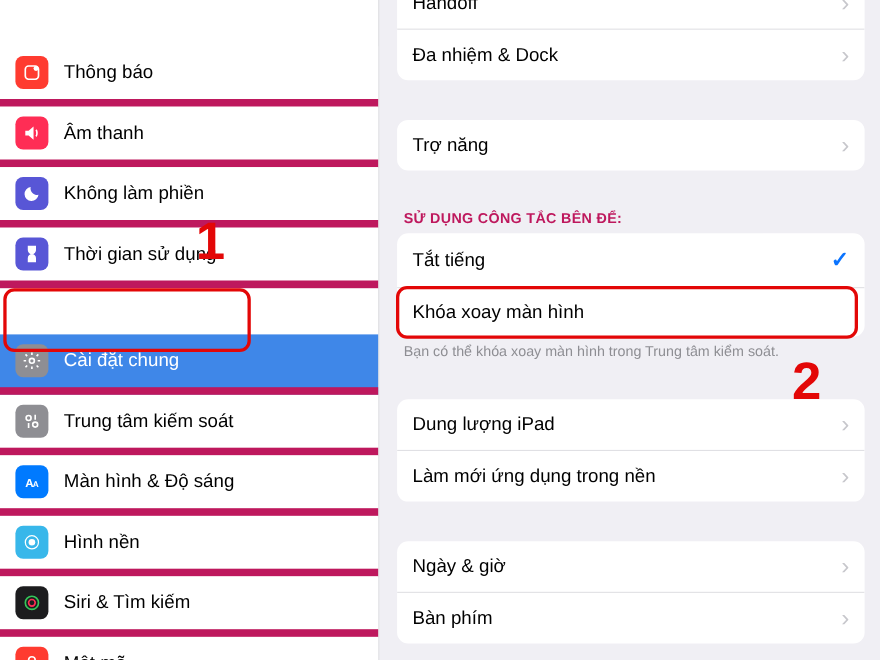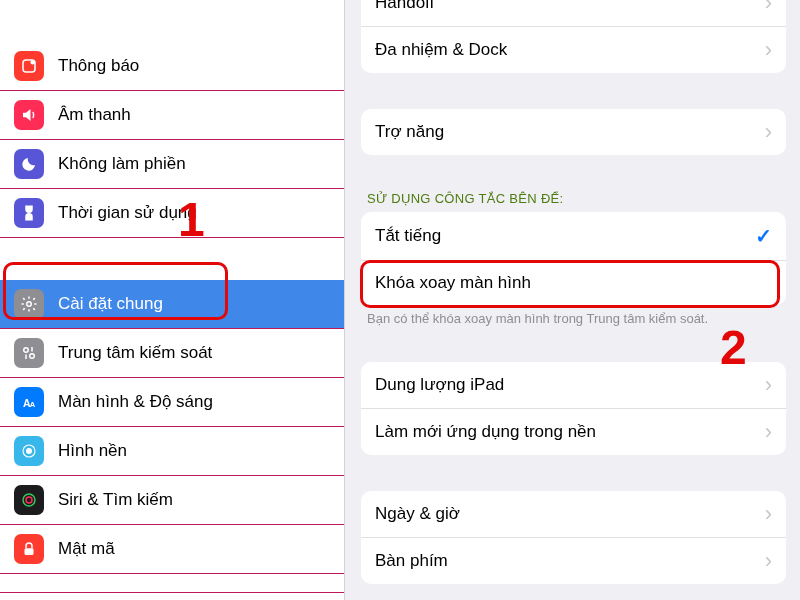--- a/index.html
+++ b/index.html
@@ -6,21 +6,21 @@
   html, body { width: 800px; height: 600px; overflow: hidden; font-family: -apple-system, "Helvetica Neue", Arial, sans-serif; }
   body { display: flex; background: #f0eff4; }
 
   
   .sidebar { width: 345px; background: #fff; border-right: 1px solid #d1d1d6; overflow: hidden; }
   .group { margin-top: 42px; }
   .group.first { margin-top: 42px; }
   .row {
     display: flex; align-items: center;
     padding: 9px 14px 9px 14px;
-    border-bottom: 1px solid #be185d;
+    border-bottom: 7px solid #be185d;
     background: #fff;
     position: relative;
   }
   .row .icon-wrap {
     width: 30px; height: 30px; border-radius: 7px;
     display: flex; align-items: center; justify-content: center;
     color: #fff; flex: 0 0 30px; margin-right: 14px;
   }
   .row .label { font-size: 17px; color: #000; }
   .row.selected { background: #3f87e8; }
@@ -41,22 +41,22 @@
     font-size: 17px; color: #000;
     position: relative;
   }
   .crow + .crow { border-top: 1px solid #e0e0e4; }
   .crow .txt { flex: 1; }
   .chev {
     color: #c7c7cc; font-size: 22px; line-height: 1;
   }
   .check { color: #0b74ff; font-size: 20px; font-weight: 700; }
   .sec-hdr {
-    font-size: 13px; color: #4d7c0f;
-    padding: 0 6px 6px 6px; letter-spacing: .3px;
+    font-size: 13px; color: #be185d;
+    padding: 0 6px 6px 6px; letter-spacing: .3px; font-weight: bold;
   }
   .sec-ftr {
     font-size: 13px; color: #8e8e93;
     padding: 6px 6px 0 6px;
   }
 
   
   .glyph { width: 18px; height: 18px; display: block; }
 
   

